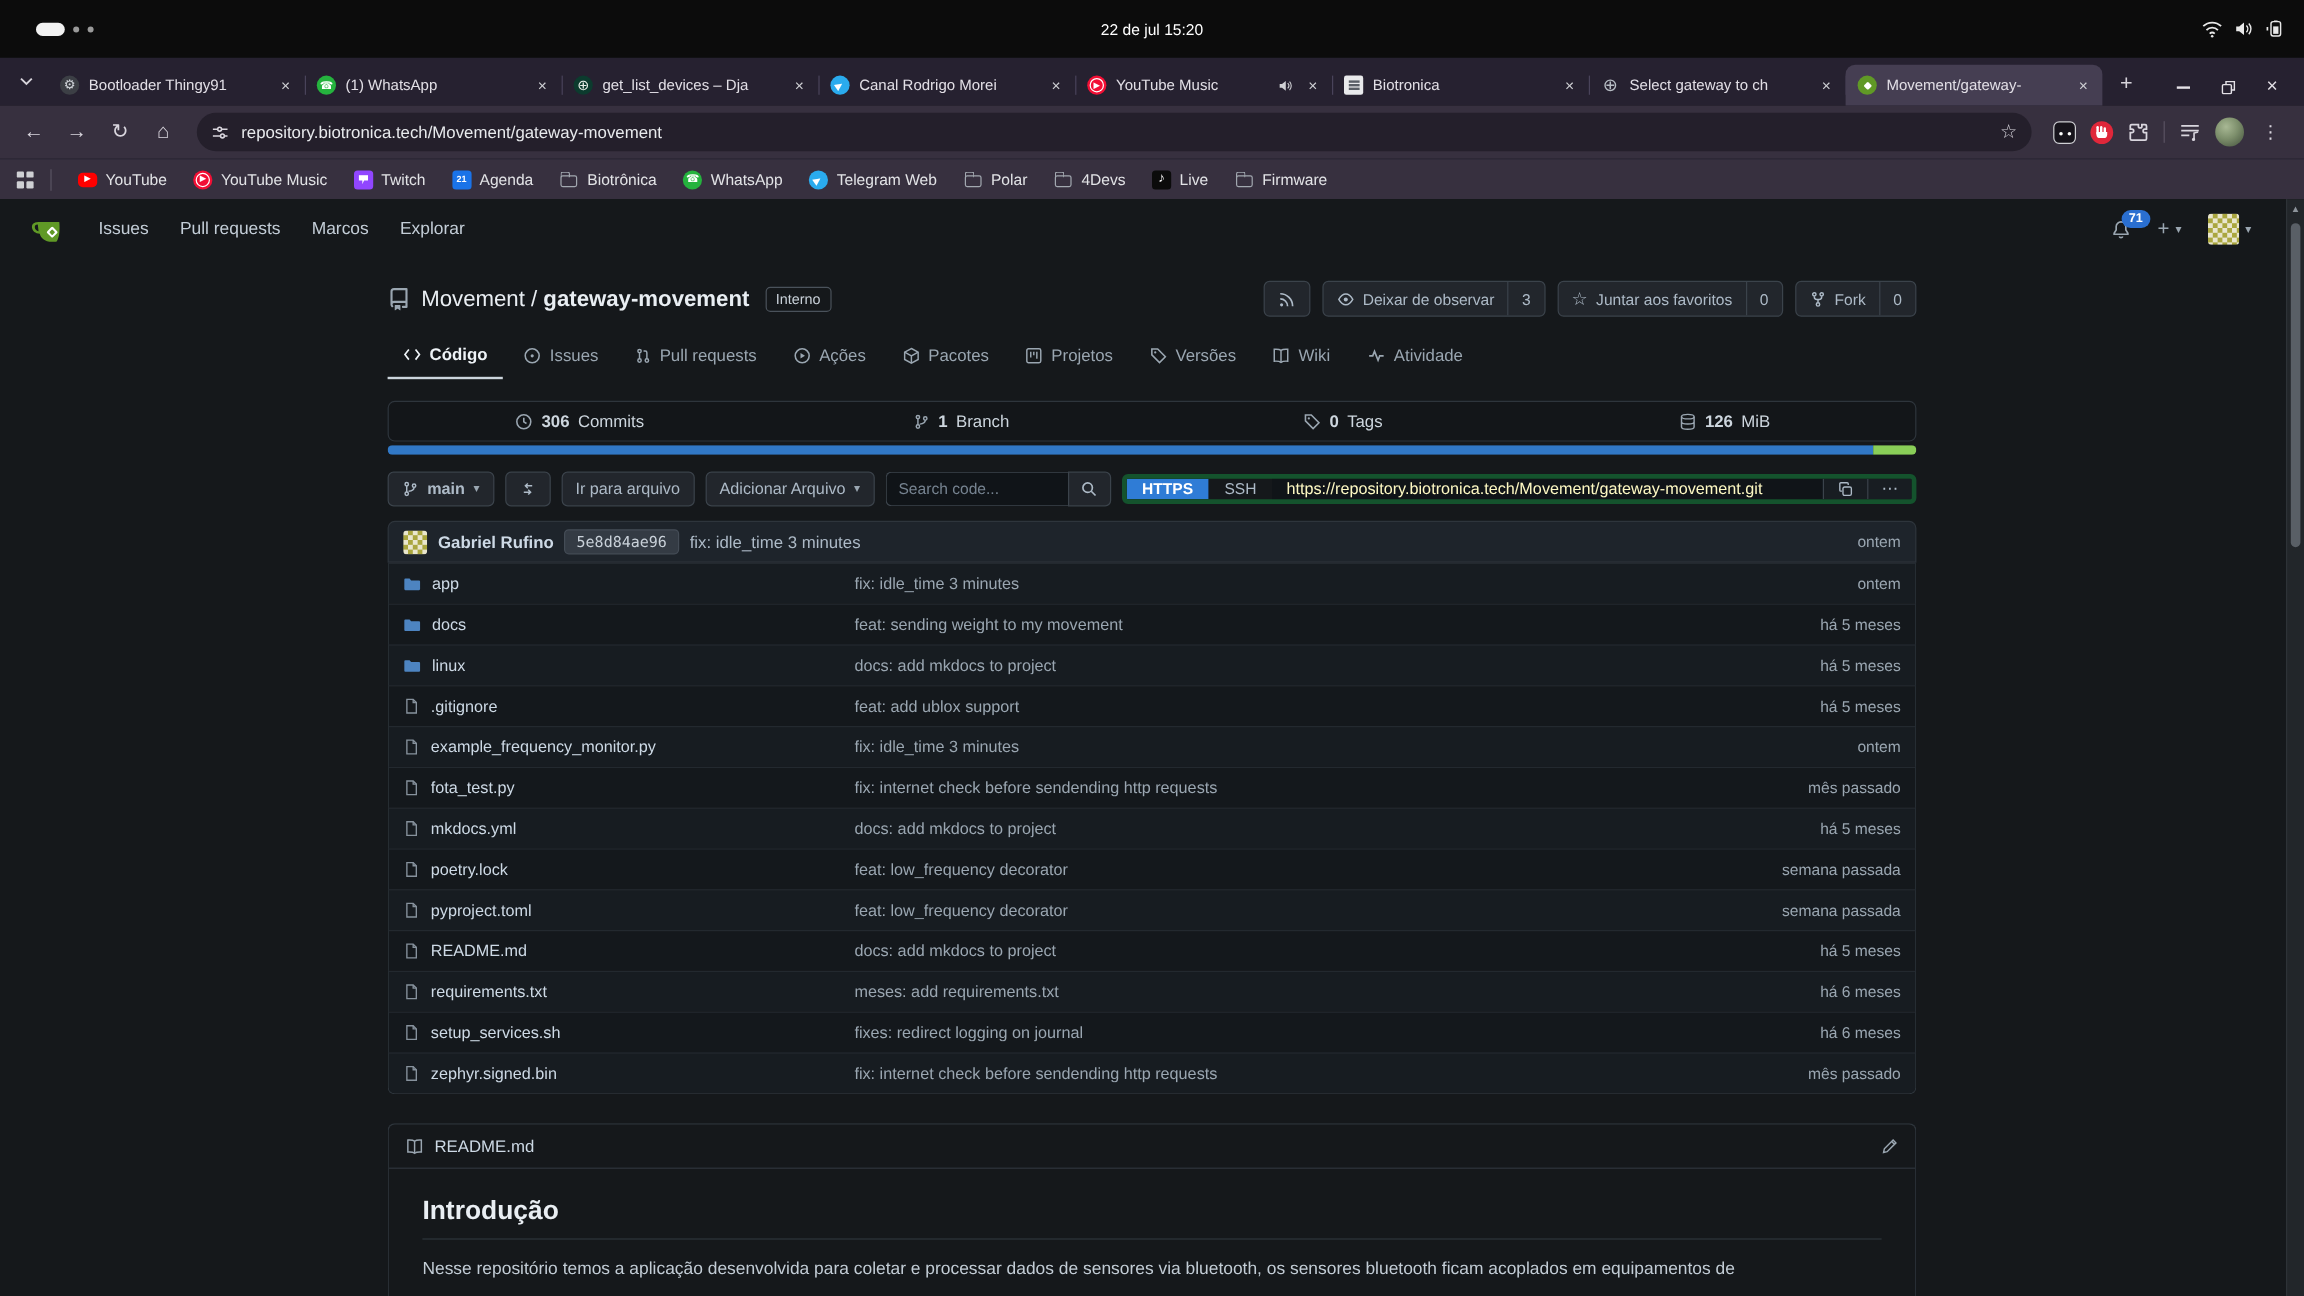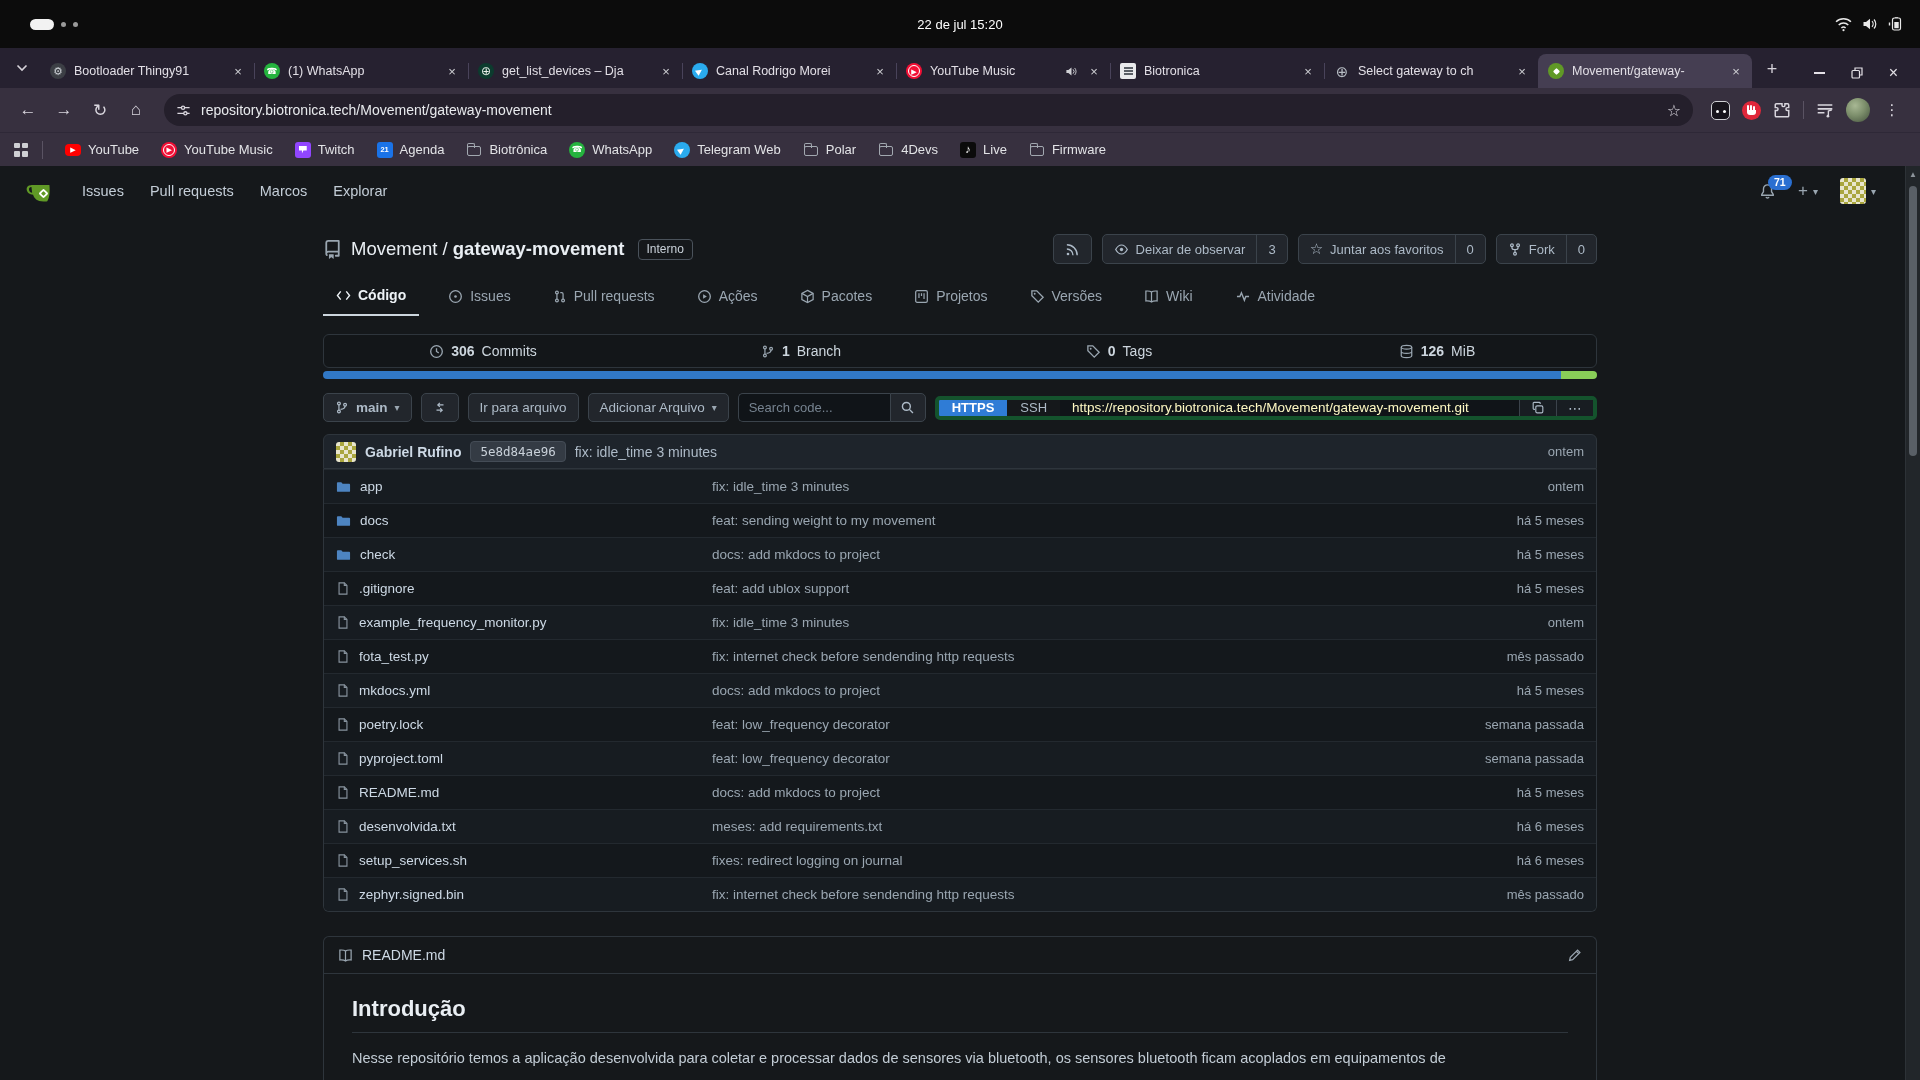--- a/index.html
+++ b/index.html
@@ -112,21 +112,21 @@
   .repo-head { margin-top:16px; display:flex; align-items:center; gap:9px; height:34px; }
   .repo-ic { color:#9aa6b1; }
   .repo-title { font-size:18.5px; color:#e9eef3; }
   .repo-title b { font-weight:bold; }
   .vis-badge { border:1px solid #4a525b; border-radius:4px; padding:2.5px 8px; font-size:12px; color:#c9d1d9; margin-left:4px; }
   .head-actions { margin-left:auto; display:flex; gap:10px; }
   .seg { display:flex; align-items:stretch; border:1px solid #3b434b; border-radius:5px; overflow:hidden; background:#22262c; }
   .seg .sbtn { display:flex; align-items:center; gap:7px; padding:5px 11px; color:#adbac7; font-size:13px; }
   .seg .scount { display:flex; align-items:center; padding:5px 11px; color:#adbac7; font-size:13px; border-left:1px solid #3b434b; }
 
-  .repo-tabs { margin-top:12px; display:flex; gap:16px; }
+  .repo-tabs { margin-top:12px; display:flex; gap:4px; }
   .rtab { display:flex; align-items:center; gap:7px; padding:9px 13px 11px; color:#9aa6b1; font-size:14px; }
   .rtab.active { color:#eef3f7; font-weight:bold; border-bottom:2px solid #ccd5dd; }
   .rtab .ic { color:inherit; }
 
   .stats { margin-top:18px; }
   .stats-box { display:flex; border:1px solid #2e353c; border-radius:6px; background:#131619; }
   .stat { flex:1; display:flex; align-items:center; justify-content:center; gap:7px; padding:8px 0; font-size:14px; color:#cdd6de; }
   .stat b { font-weight:bold; }
   .stat .ic { color:#9aa6b1; }
   .langbar { display:flex; height:8px; margin-top:3px; border-radius:4px; overflow:hidden; }
@@ -691,21 +691,21 @@
             <span class="fmsg">feat: sending weight to my movement</span>
             <span class="ftime">há 5 meses</span>
           </div>
 
           <div class="frow" data-type="folder">
             <span class="fname">
               <svg class="ic folder-ic" width="15" height="14" viewBox="0 0 16 16" fill="currentColor">
                 <path d="M1.5 2.5h4l1.5 1.8h7.5a1 1 0 0 1 1 1v7.2a1 1 0 0 1-1 1h-13a1 1 0 0 1-1-1v-9a1 1 0 0 1 1-1z"></path>
               </svg>
 
-              <span>check</span>
+              <span>linux</span>
             </span>
             <span class="fmsg">docs: add mkdocs to project</span>
             <span class="ftime">há 5 meses</span>
           </div>
 
           <div class="frow" data-type="file">
             <span class="fname">
 
               <svg class="ic file-ic" width="14" height="15" viewBox="0 0 16 16" fill="none" stroke="currentColor" stroke-width="1.3">
                 <path d="M3.5 1.5h6L12.5 4.5v10h-9z"></path>
@@ -795,21 +795,21 @@
             <span class="ftime">há 5 meses</span>
           </div>
 
           <div class="frow" data-type="file">
             <span class="fname">
 
               <svg class="ic file-ic" width="14" height="15" viewBox="0 0 16 16" fill="none" stroke="currentColor" stroke-width="1.3">
                 <path d="M3.5 1.5h6L12.5 4.5v10h-9z"></path>
                 <path d="M9.5 1.5v3h3"></path>
               </svg>
-              <span>desenvolvida.txt</span>
+              <span>requirements.txt</span>
             </span>
             <span class="fmsg">meses: add requirements.txt</span>
             <span class="ftime">há 6 meses</span>
           </div>
 
           <div class="frow" data-type="file">
             <span class="fname">
 
               <svg class="ic file-ic" width="14" height="15" viewBox="0 0 16 16" fill="none" stroke="currentColor" stroke-width="1.3">
                 <path d="M3.5 1.5h6L12.5 4.5v10h-9z"></path>

